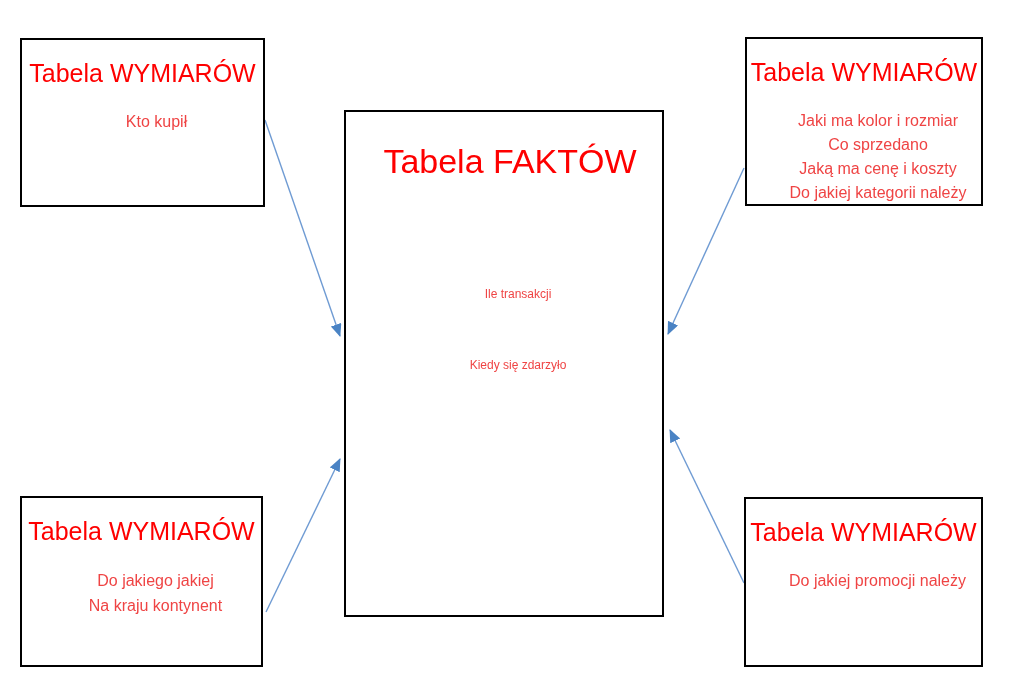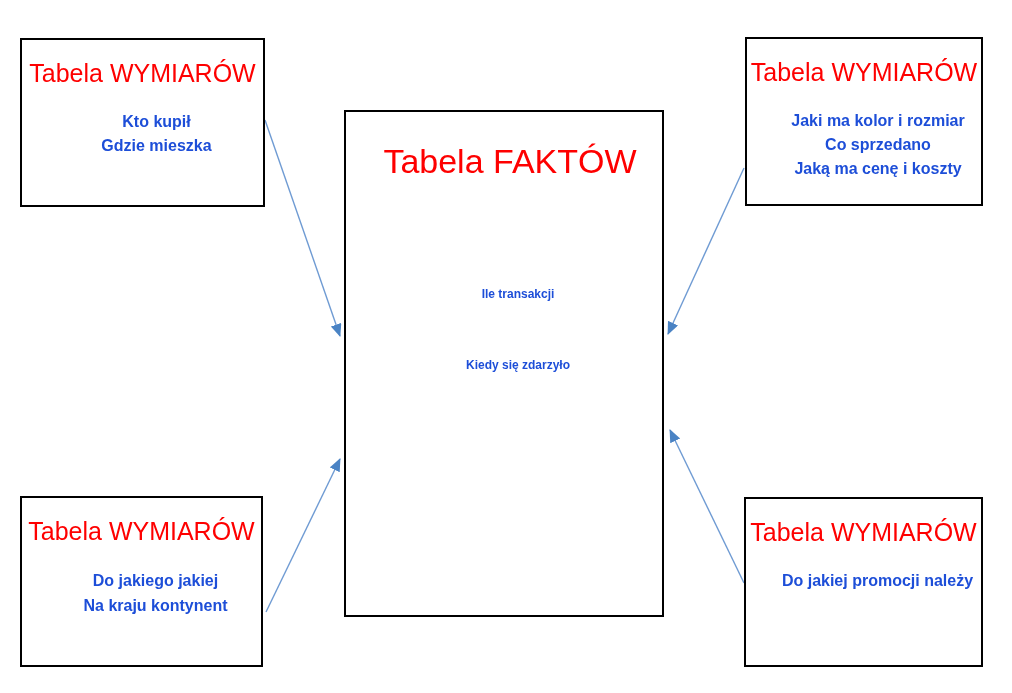--- a/index.html
+++ b/index.html
@@ -39,24 +39,24 @@
   .fact-box .box-title {
     font-size: 34px;
     line-height: 46px;
     margin-top: 26px;
     padding-left: 12px;
   }
   .box-items {
     margin-top: 20px;
   }
   .item {
-    font-weight: 700;
+    font-weight: 400;
     font-size: 16px;
     line-height: 24px;
-    color: #1d4ed8;
+    color: #ef4444;
     margin-left: 28px;
   }
   .dim-bl .item { line-height: 25px; }
   .fact-box .item { font-size: 12px; }
   .fact-item-1 { margin-top: 98px; }
   .fact-item-2 { margin-top: 47px; }
 
   
   .dim-tl  { left: 20px;  top: 38px;  width: 241px; height: 165px; }
   .dim-tr  { left: 745px; top: 37px;  width: 234px; height: 165px; }
@@ -84,30 +84,30 @@
   <div class="box fact-box">
     <div class="box-title" style="color: rgb(254, 0, 0);">Tabela FAKTÓW</div>
     <div class="item fact-item-1">Ile transakcji</div>
     <div class="item fact-item-2">Kiedy się zdarzyło</div>
   </div>
 
   <div class="box dim-tl">
     <div class="box-title" style="color: rgb(254, 0, 0);">Tabela WYMIARÓW</div>
     <div class="box-items">
       <div class="item">Kto kupił</div>
-      <div class="item">Gdzie mieszka</div>
     </div>
   </div>
 
   <div class="box dim-tr">
     <div class="box-title" style="color: rgb(254, 0, 0);">Tabela WYMIARÓW</div>
     <div class="box-items">
       <div class="item">Jaki ma kolor i rozmiar</div>
       <div class="item">Co sprzedano</div>
       <div class="item">Jaką ma cenę i koszty</div>
+      <div class="item">Do jakiej kategorii należy</div>
     </div>
   </div>
 
   <div class="box dim-bl">
     <div class="box-title" style="color: rgb(254, 0, 0);">Tabela WYMIARÓW</div>
     <div class="box-items">
       <div class="item">Do jakiego jakiej</div>
       <div class="item">Na kraju kontynent</div>
     </div>
   </div>

